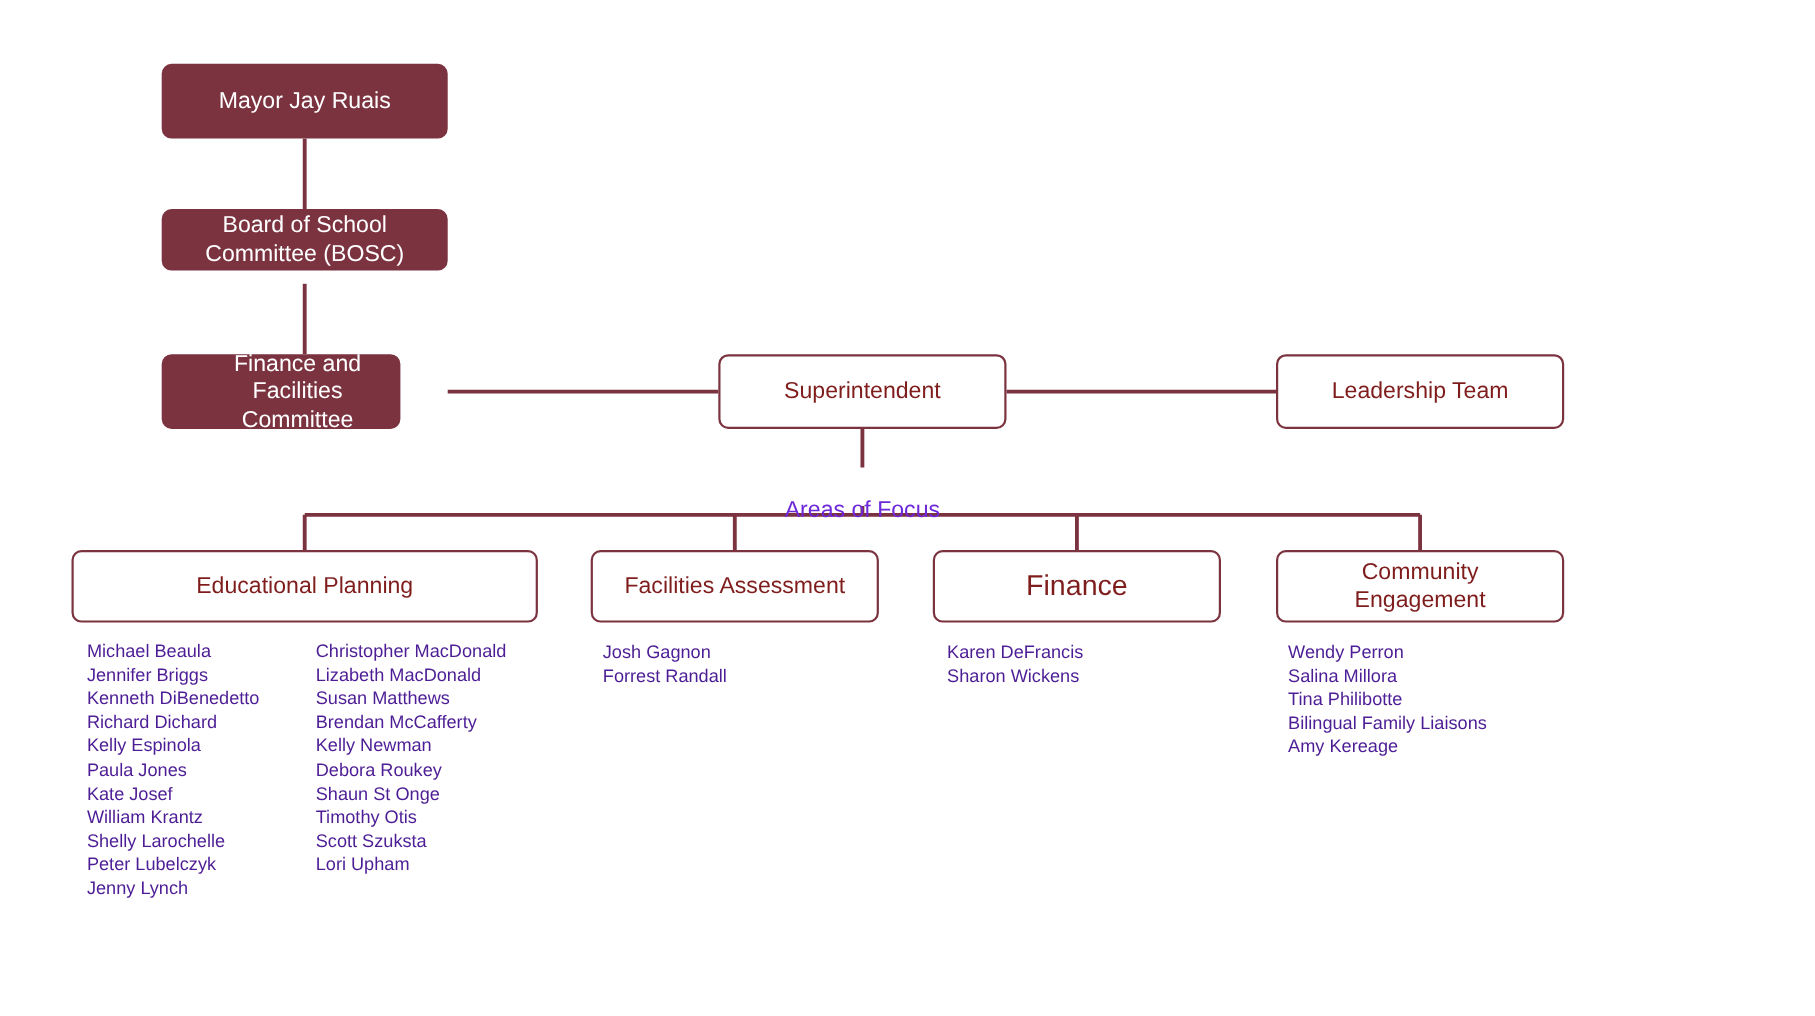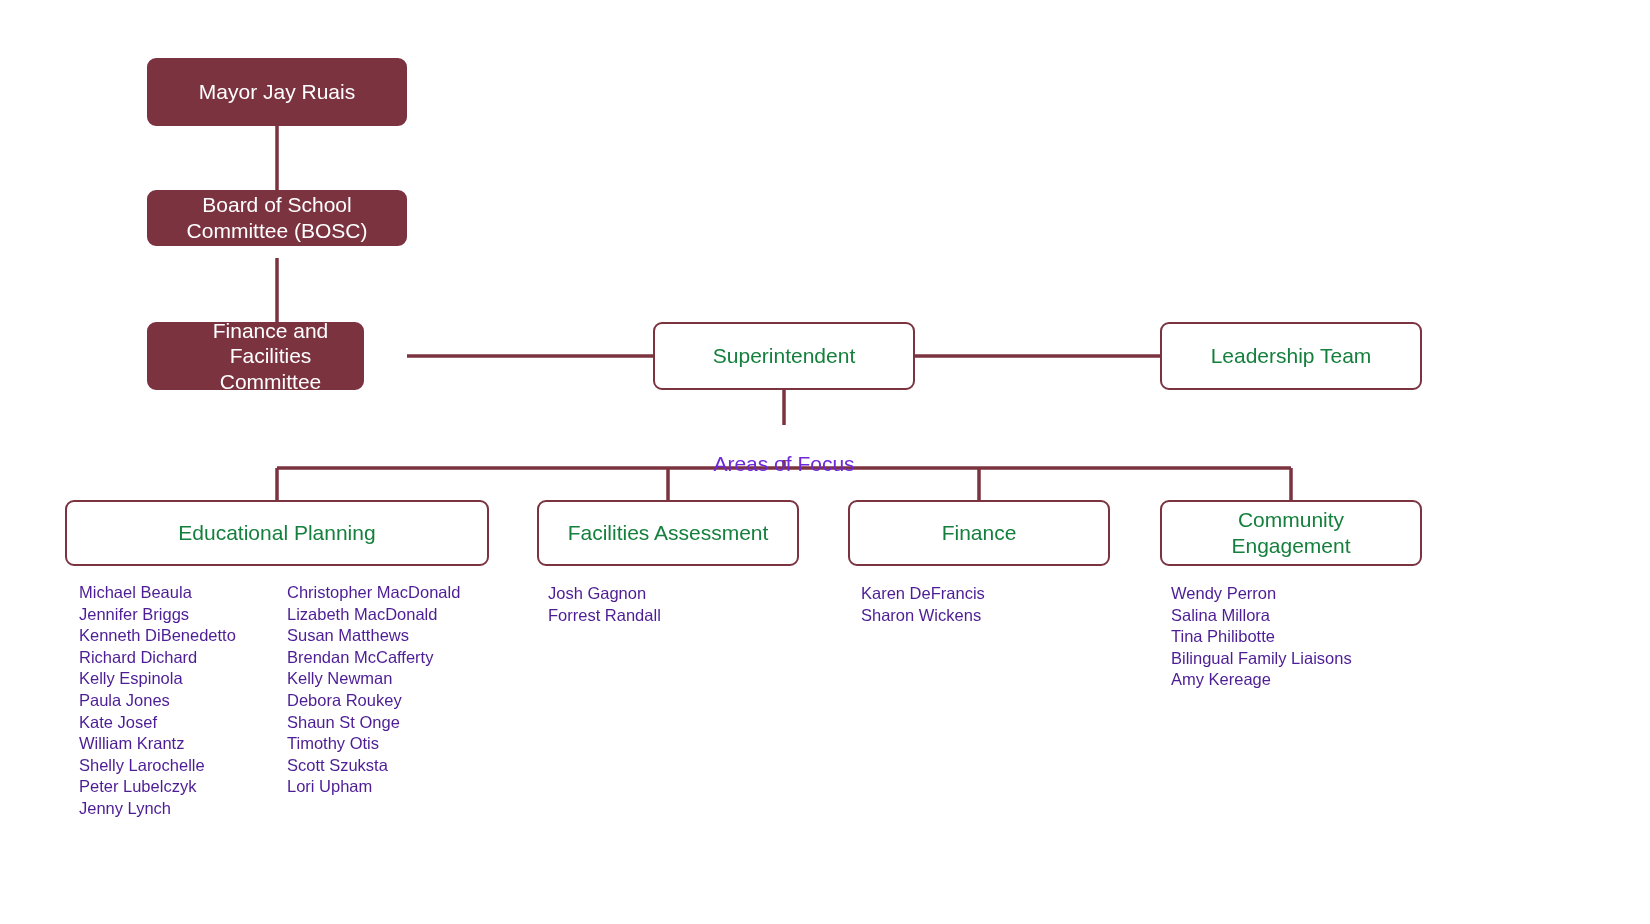--- a/index.html
+++ b/index.html
@@ -31,41 +31,41 @@
     line-height: 1.22;
   }
   .node.filled {
     background: #7B3340;
     border: 2px solid #7B3340;
     color: #ffffff;
   }
   .node.outlined {
     background: #ffffff;
     border: 2.5px solid #7B3340;
-    color: #15803d;
+    color: #7f1d1d;
   }
   .node-label {
     display: block;
     padding: 0 8px;
     white-space: pre-line;
   }
 
   
   #n-mayor       { left: 147px; top: 58px;  width: 260px; height: 68px;  font-size: 21px; }
   #n-bosc        { left: 147px; top: 190px; width: 260px; height: 56px;  font-size: 21px; }
   #n-finfac      { left: 147px; top: 322px; width: 217px; height: 68px;  font-size: 21px; padding-left: 30px; }
 
   
   #n-super       { left: 653px; top: 322px; width: 262px; height: 68px;  font-size: 21px; }
   #n-leadership  { left: 1160px; top: 322px; width: 262px; height: 68px; font-size: 21px; }
 
   
   #n-edplan      { left: 65px;   top: 500px; width: 424px; height: 66px; font-size: 21px; }
   #n-facassess   { left: 537px;  top: 500px; width: 262px; height: 66px; font-size: 21px; text-align: right; }
-  #n-finance     { left: 848px;  top: 500px; width: 262px; height: 66px; font-size: 21px; }
+  #n-finance     { left: 848px;  top: 500px; width: 262px; height: 66px; font-size: 26px; }
   #n-community   { left: 1160px; top: 500px; width: 262px; height: 66px; font-size: 21px; }
 
   .areas-label {
     position: absolute;
     left: 653px;
     top: 452px;
     width: 262px;
     text-align: center;
     font-size: 21px;
     color: #6d28d9;

